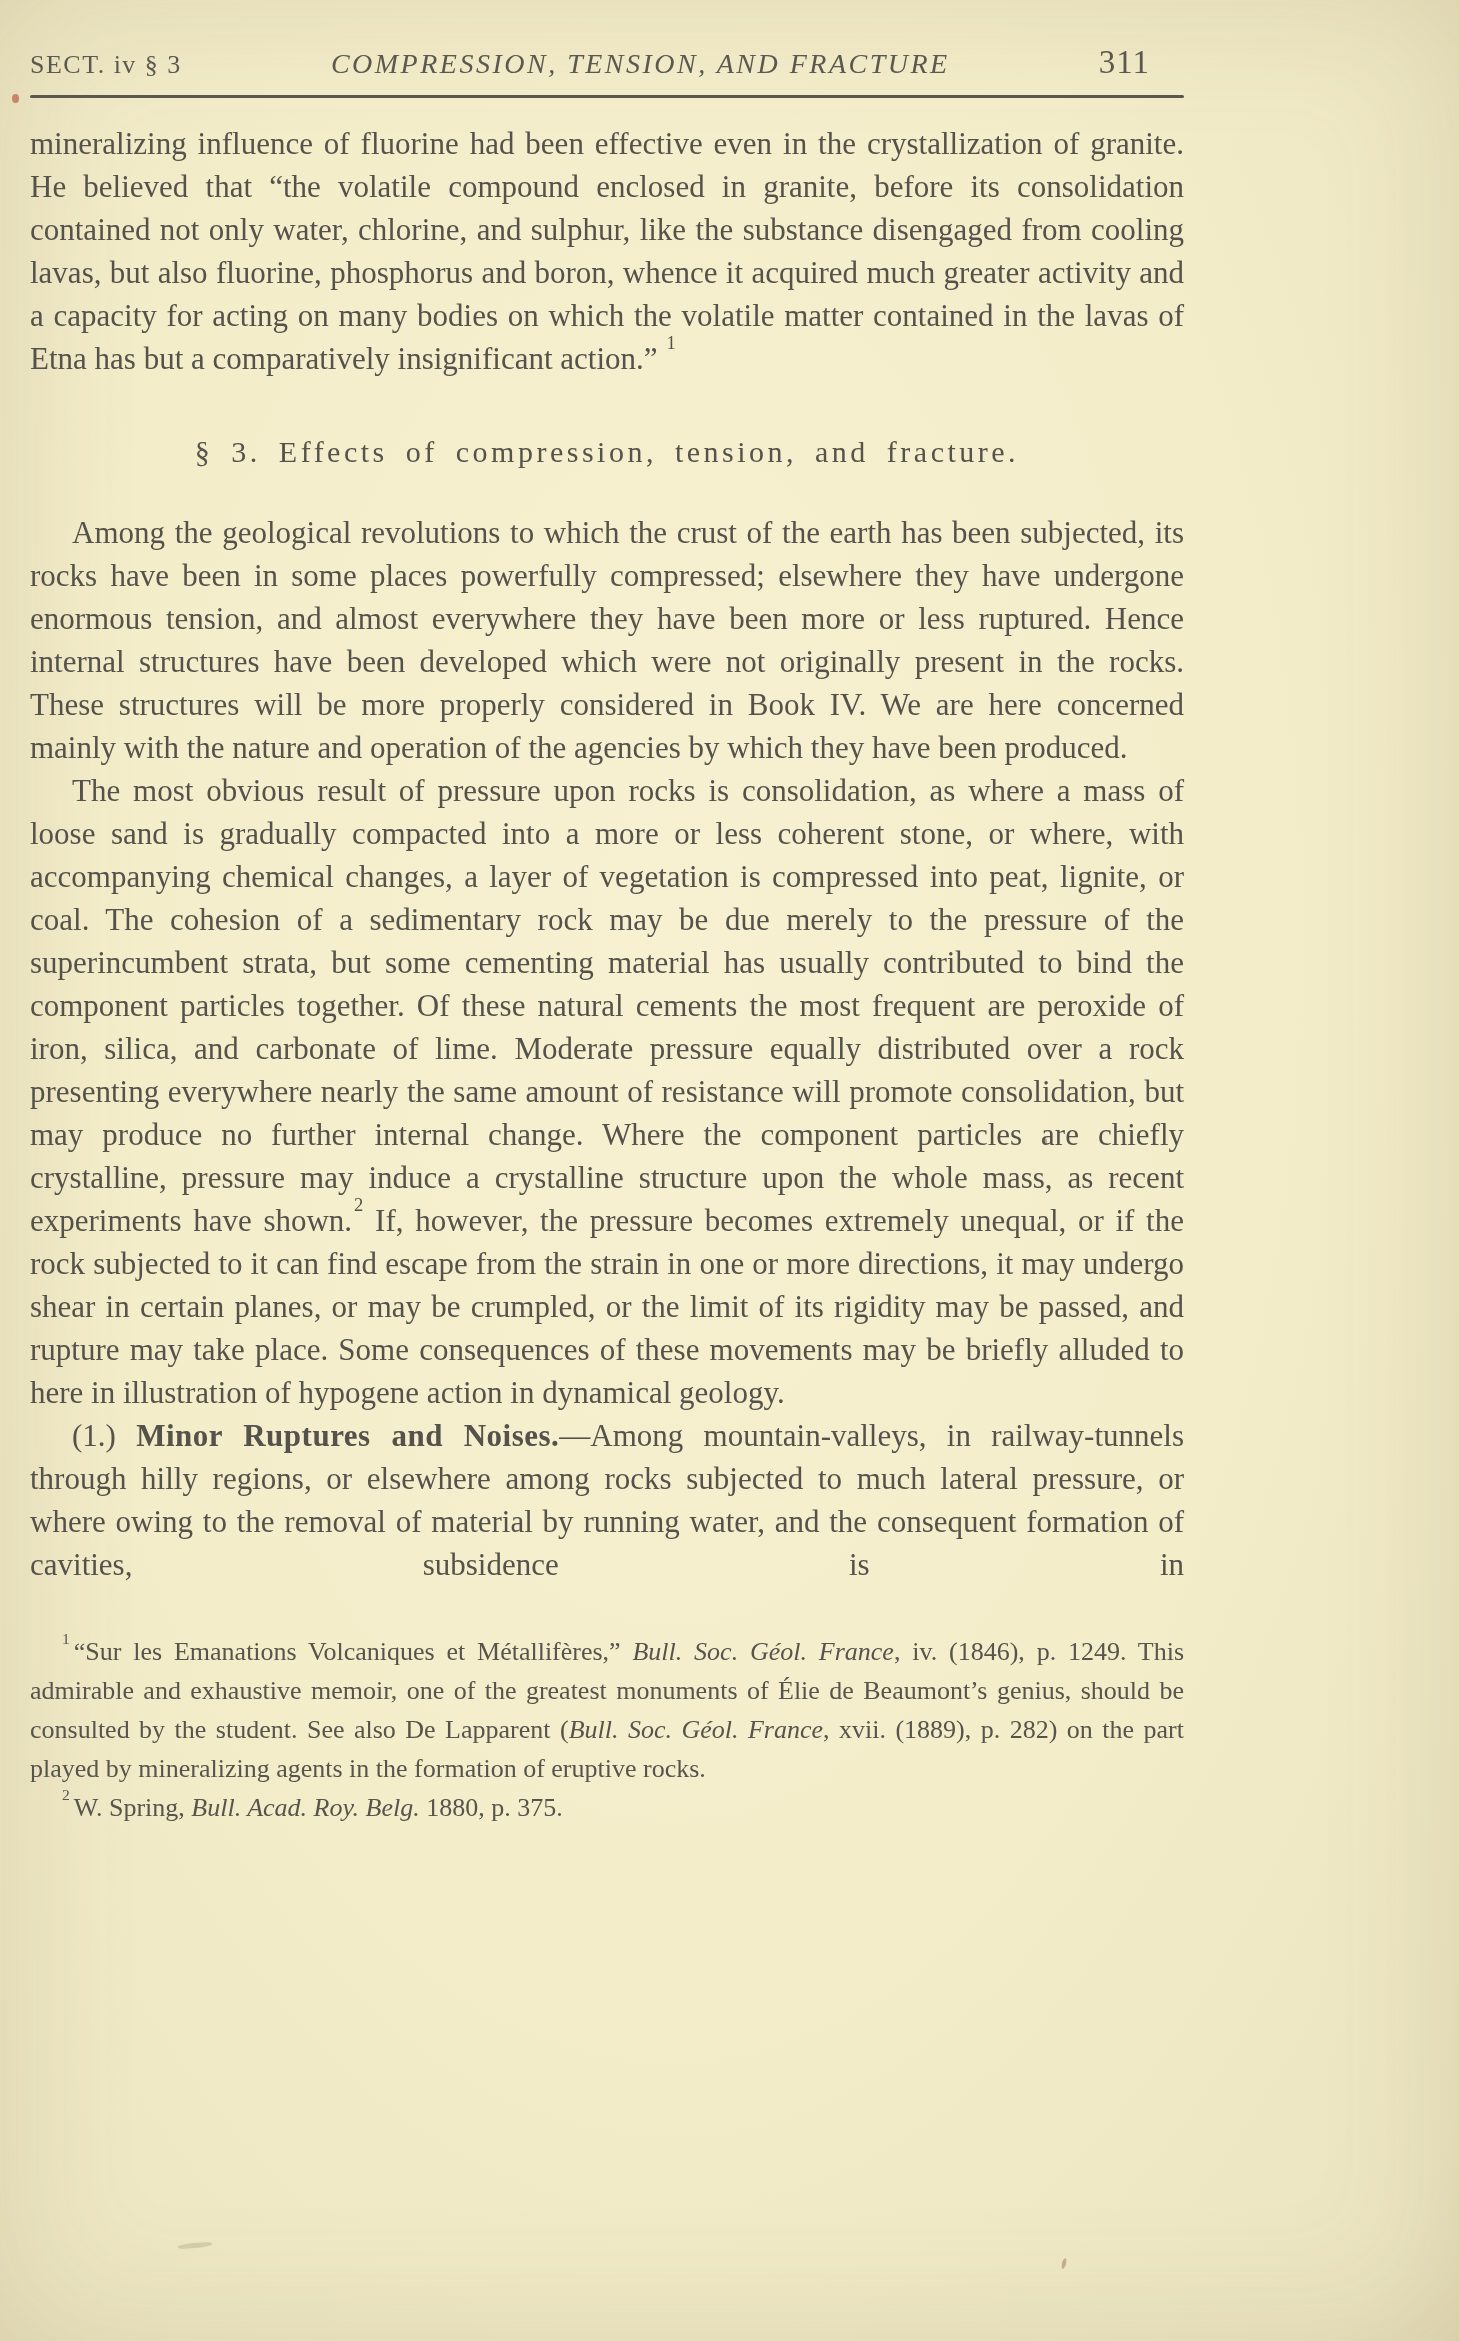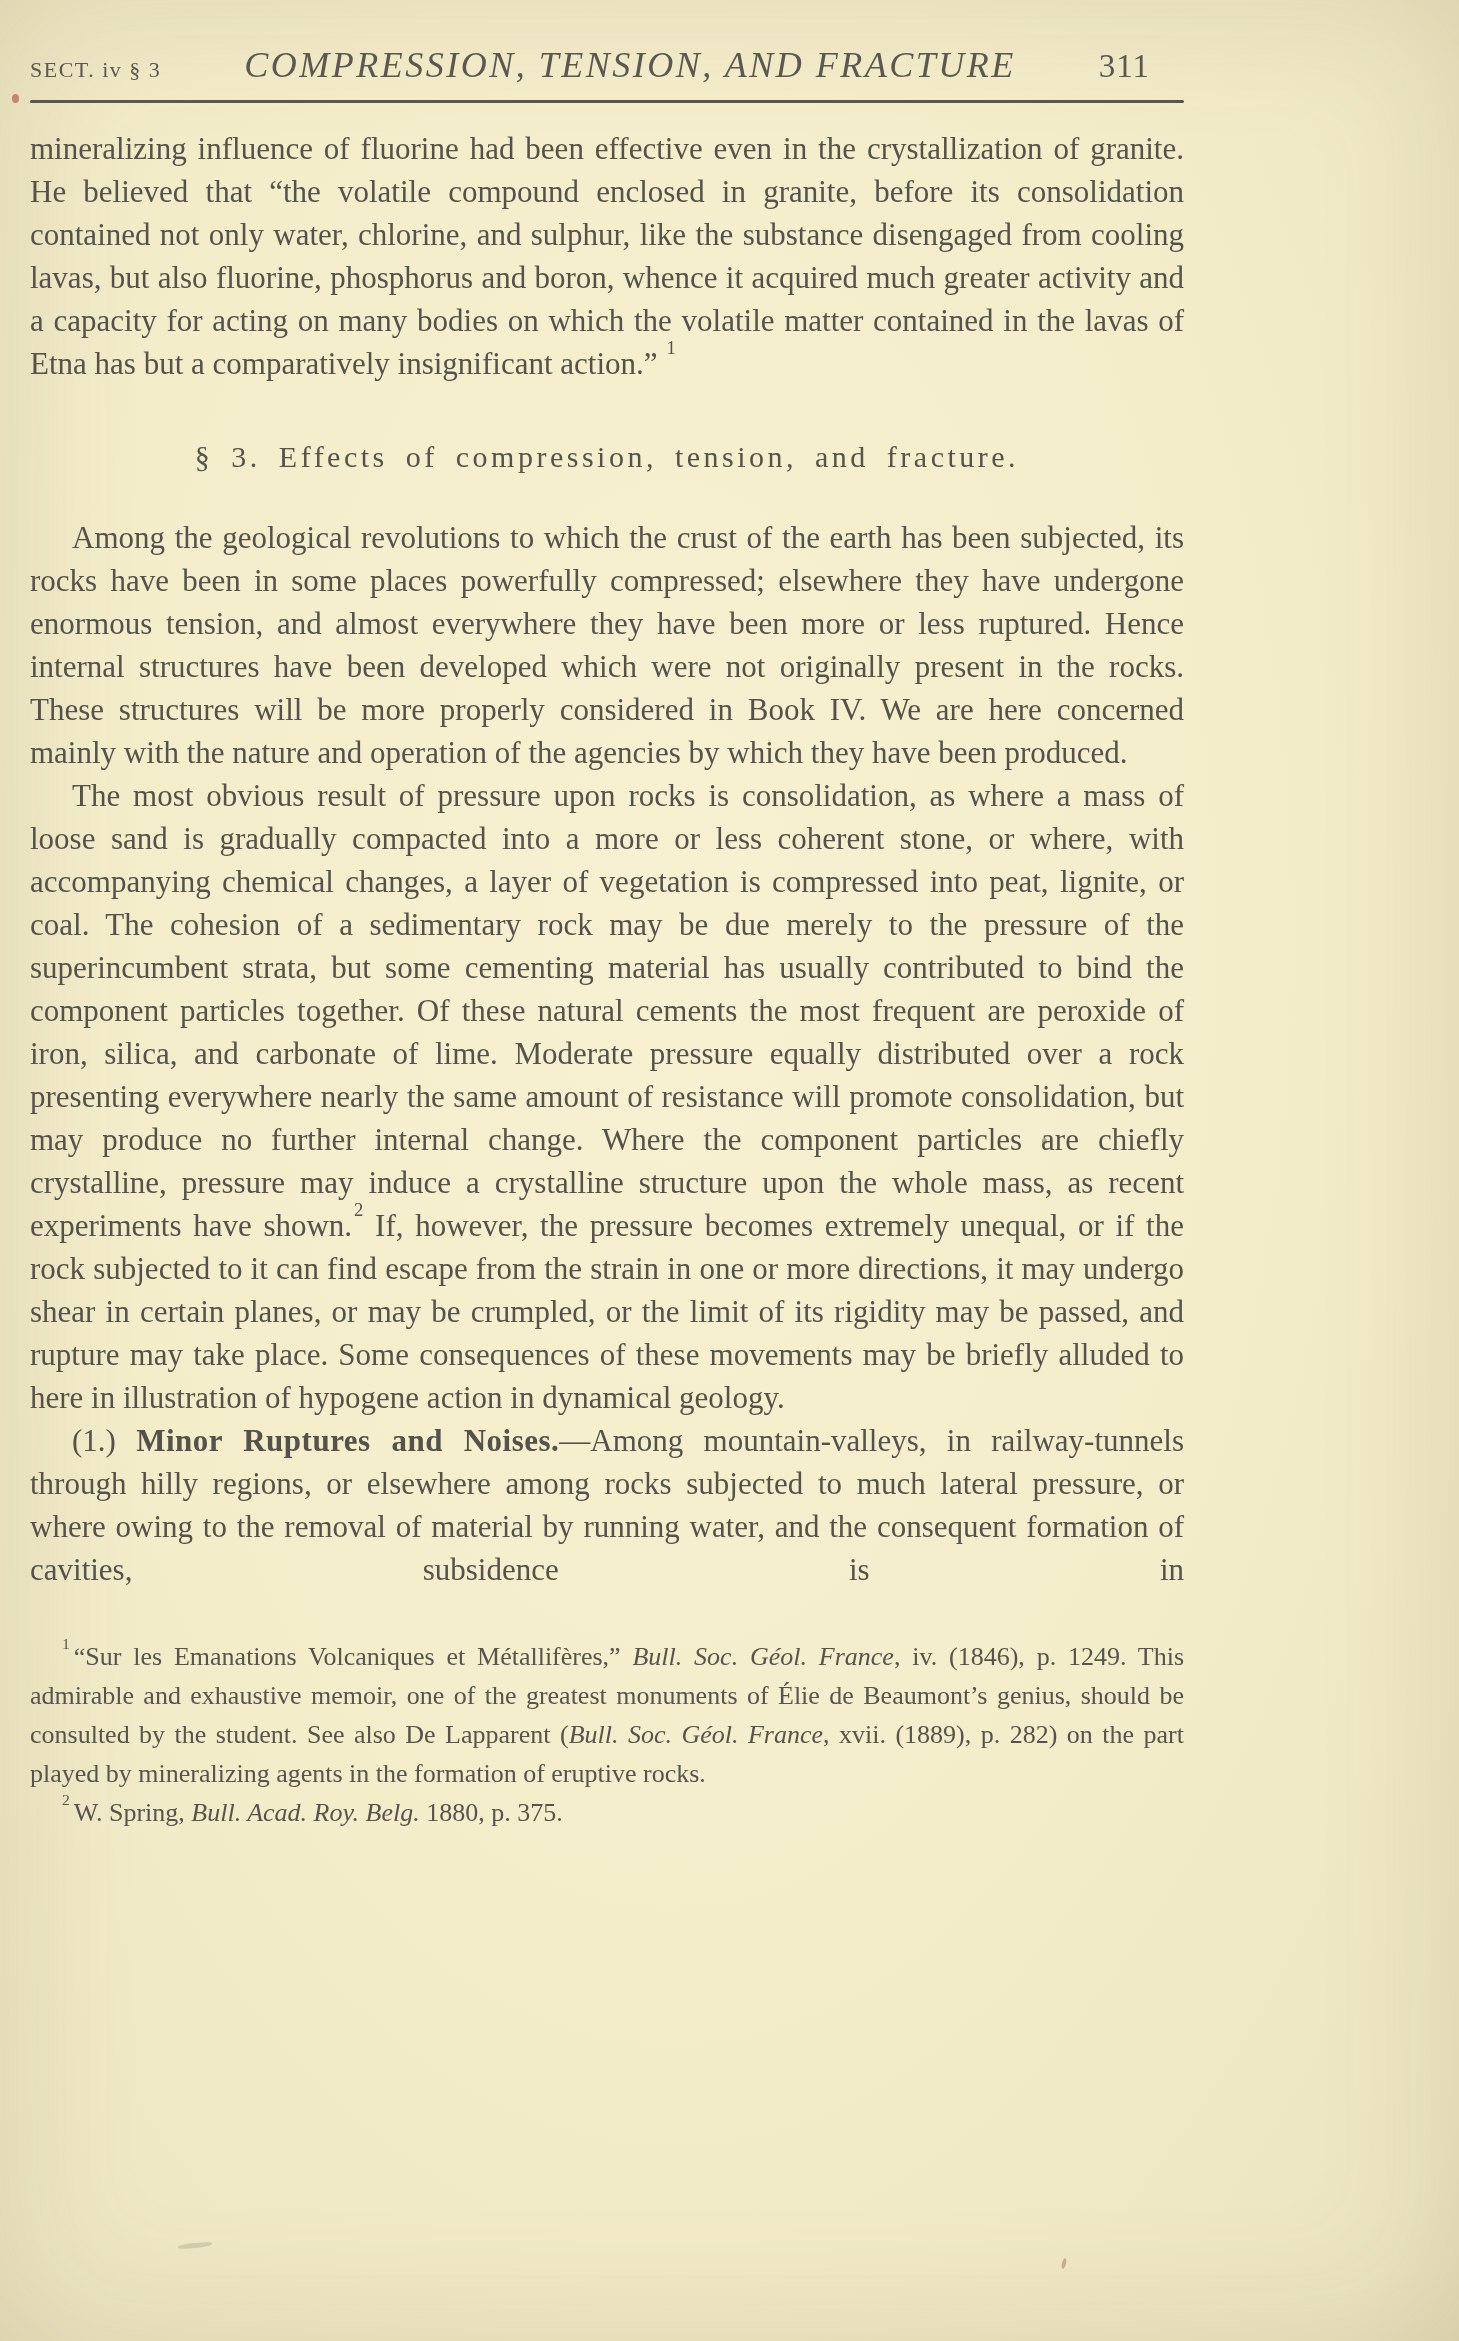--- a/index.html
+++ b/index.html
@@ -23,29 +23,29 @@
   }
 
   
   .running-head {
     display:flex;
     align-items:baseline;
     margin-top:44px;
     color:#5b594f;
   }
   .sect-label {
-    font-size:22px;
+    font-size:26px;
     letter-spacing:1.5px;
     white-space:nowrap;
   }
   .running-title {
     flex:1;
     text-align:center;
     font-style:italic;
-    font-size:36px;
+    font-size:28px;
     letter-spacing:2.5px;
     white-space:nowrap;
   }
   .page-number {
     font-size:33px;
     padding-right:34px;
     letter-spacing:1px;
   }
   .head-rule {
     height:3px;

